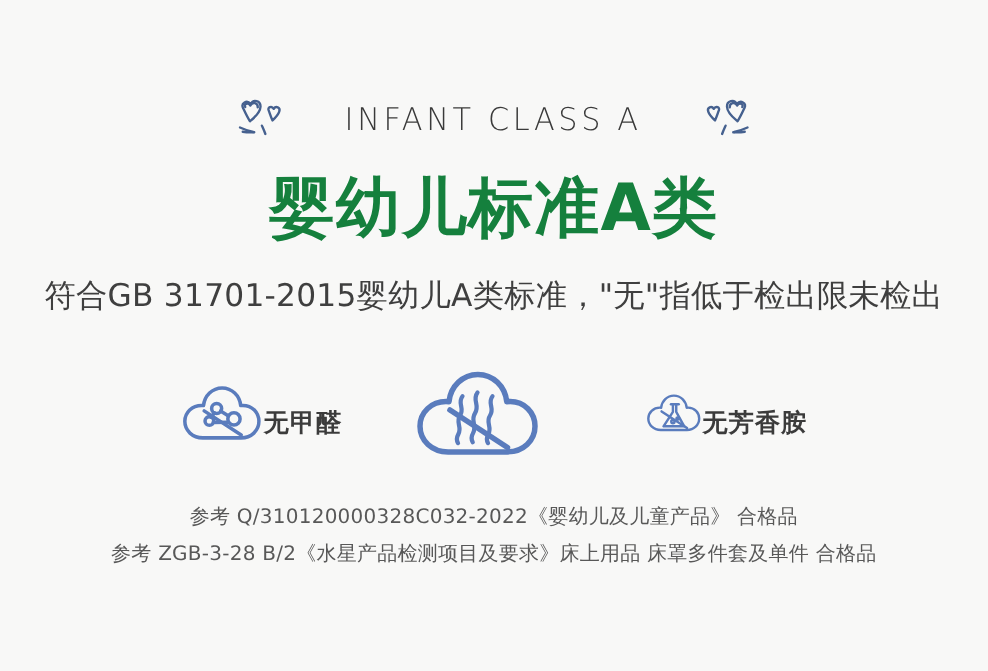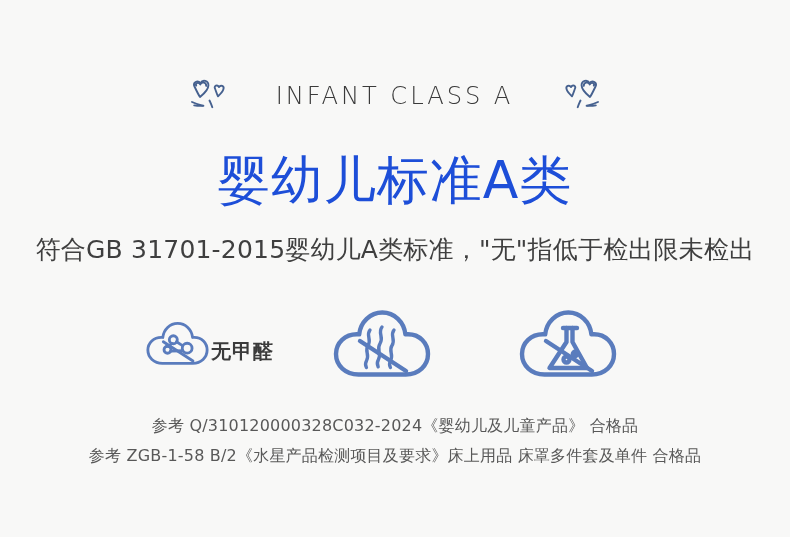--- a/index.html
+++ b/index.html
@@ -48,24 +48,24 @@
     letter-spacing: 3.0px;
     color: #3a3a3a;
     font-weight: 300;
     white-space: nowrap;
     font-family: "DejaVu Sans", "Liberation Sans", sans-serif;
     transform: scaleX(0.97);
   }
 
   
   .headline {
-    margin-top: 33px;
+    margin-top: 20px;
     font-size: 52px;
-    font-weight: normal;
-    color: #1d4ed8;
+    font-weight: bold;
+    color: #15803d;
     letter-spacing: 1px;
     line-height: 1.12;
     white-space: nowrap;
     font-family: "DejaVu Sans", "Liberation Sans", sans-serif;
   }
 
   
   .subtitle {
     margin-top: 24px;
     font-size: 25px;
@@ -194,22 +194,23 @@
       <svg class="feature-icon" viewBox="0 0 104 78">
         <g fill="none" stroke="#5a7cbd" stroke-width="4.4" stroke-linecap="round" stroke-linejoin="round">
           <path d="M28.5 70.5 C15.5 70.5, 6.0 61.5, 6.0 50.0 C6.0 38.8, 15.2 30.2, 26.8 30.2 C27.6 30.2, 28.4 30.3, 29.2 30.4 C30.4 18.0, 40.2 8.5, 52.3 8.5 C64.4 8.5, 74.2 18.0, 75.4 30.4 C76.3 30.3, 77.2 30.2, 78.1 30.2 C89.5 30.2, 98.0 39.0, 98.0 50.0 C98.0 61.5, 88.6 70.5, 75.8 70.5 Z"></path>
           <path d="M47.0 24.0 L61.0 24.0"></path>
           <path d="M50.5 24.0 L50.5 38.0 L33.5 64.0 L71.0 64.0 L56.5 38.0 L56.5 24.0"></path>
           <circle cx="50.5" cy="55.5" r="3.0"></circle>
           <circle cx="59.0" cy="50.0" r="2.2"></circle>
           <path d="M30.0 37.0 L76.0 67.0"></path>
         </g>
       </svg>
+      <div class="feature-label">无芳香胺</div>
     </div>
 
   </div>
 
   <div class="footnotes">
-    <div class="footnote">参考 Q/310120000328C032-2024《婴幼儿及儿童产品》 合格品</div>
-    <div class="footnote">参考 ZGB-1-58 B/2《水星产品检测项目及要求》床上用品 床罩多件套及单件 合格品</div>
+    <div class="footnote">参考 Q/310120000328C032-2022《婴幼儿及儿童产品》 合格品</div>
+    <div class="footnote">参考 ZGB-3-28 B/2《水星产品检测项目及要求》床上用品 床罩多件套及单件 合格品</div>
   </div>
 
 </div>
 
 </body></html>

